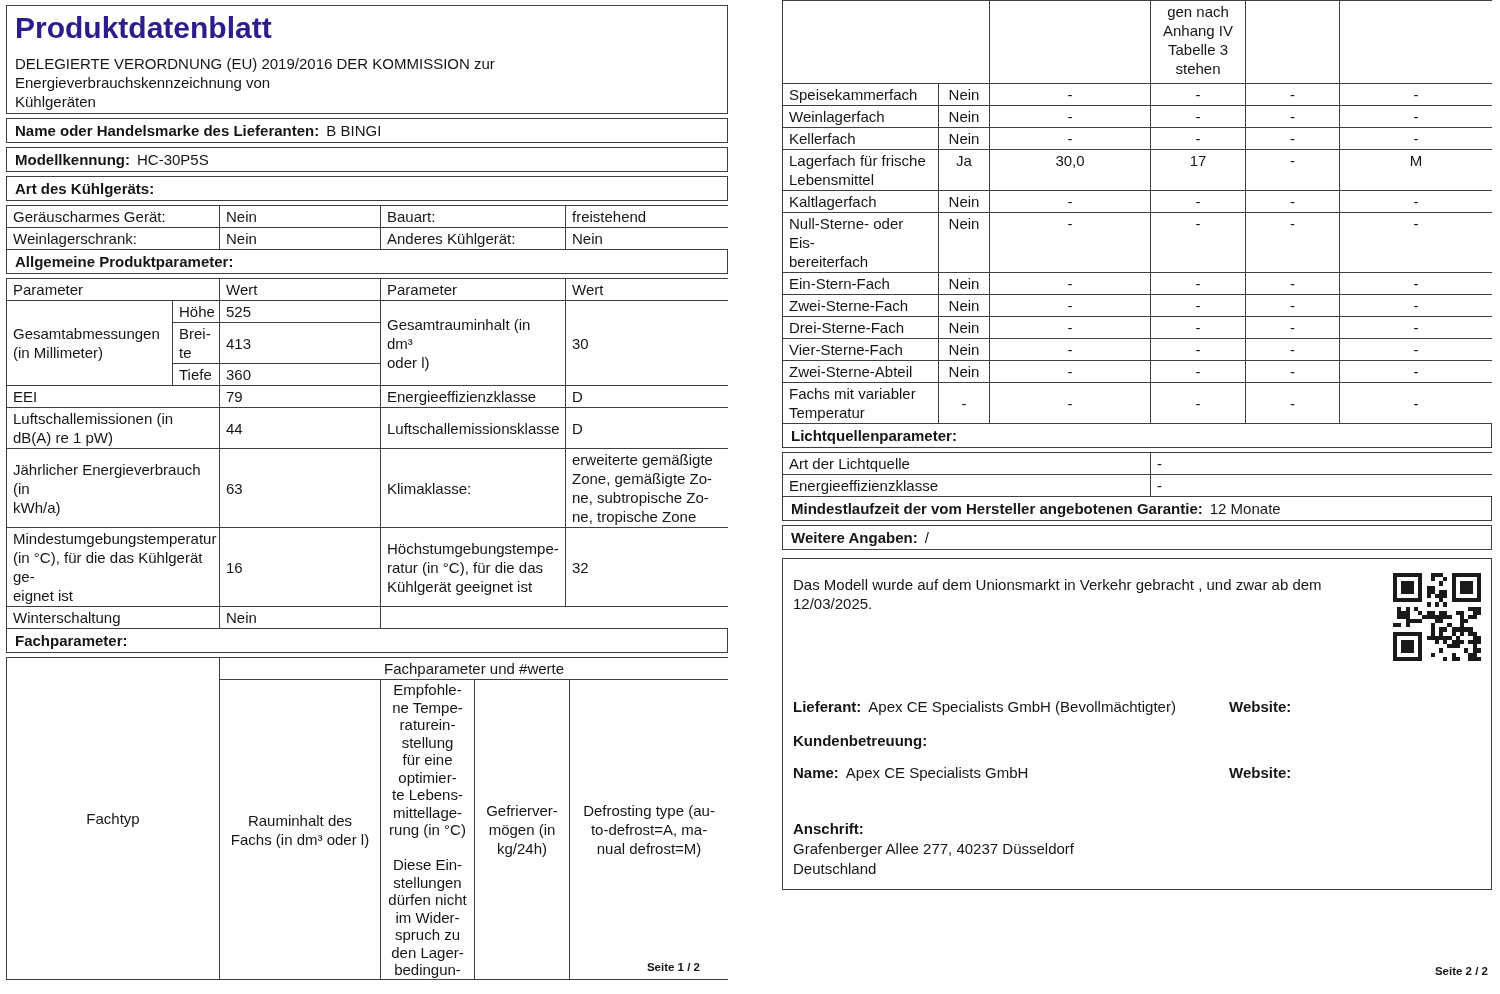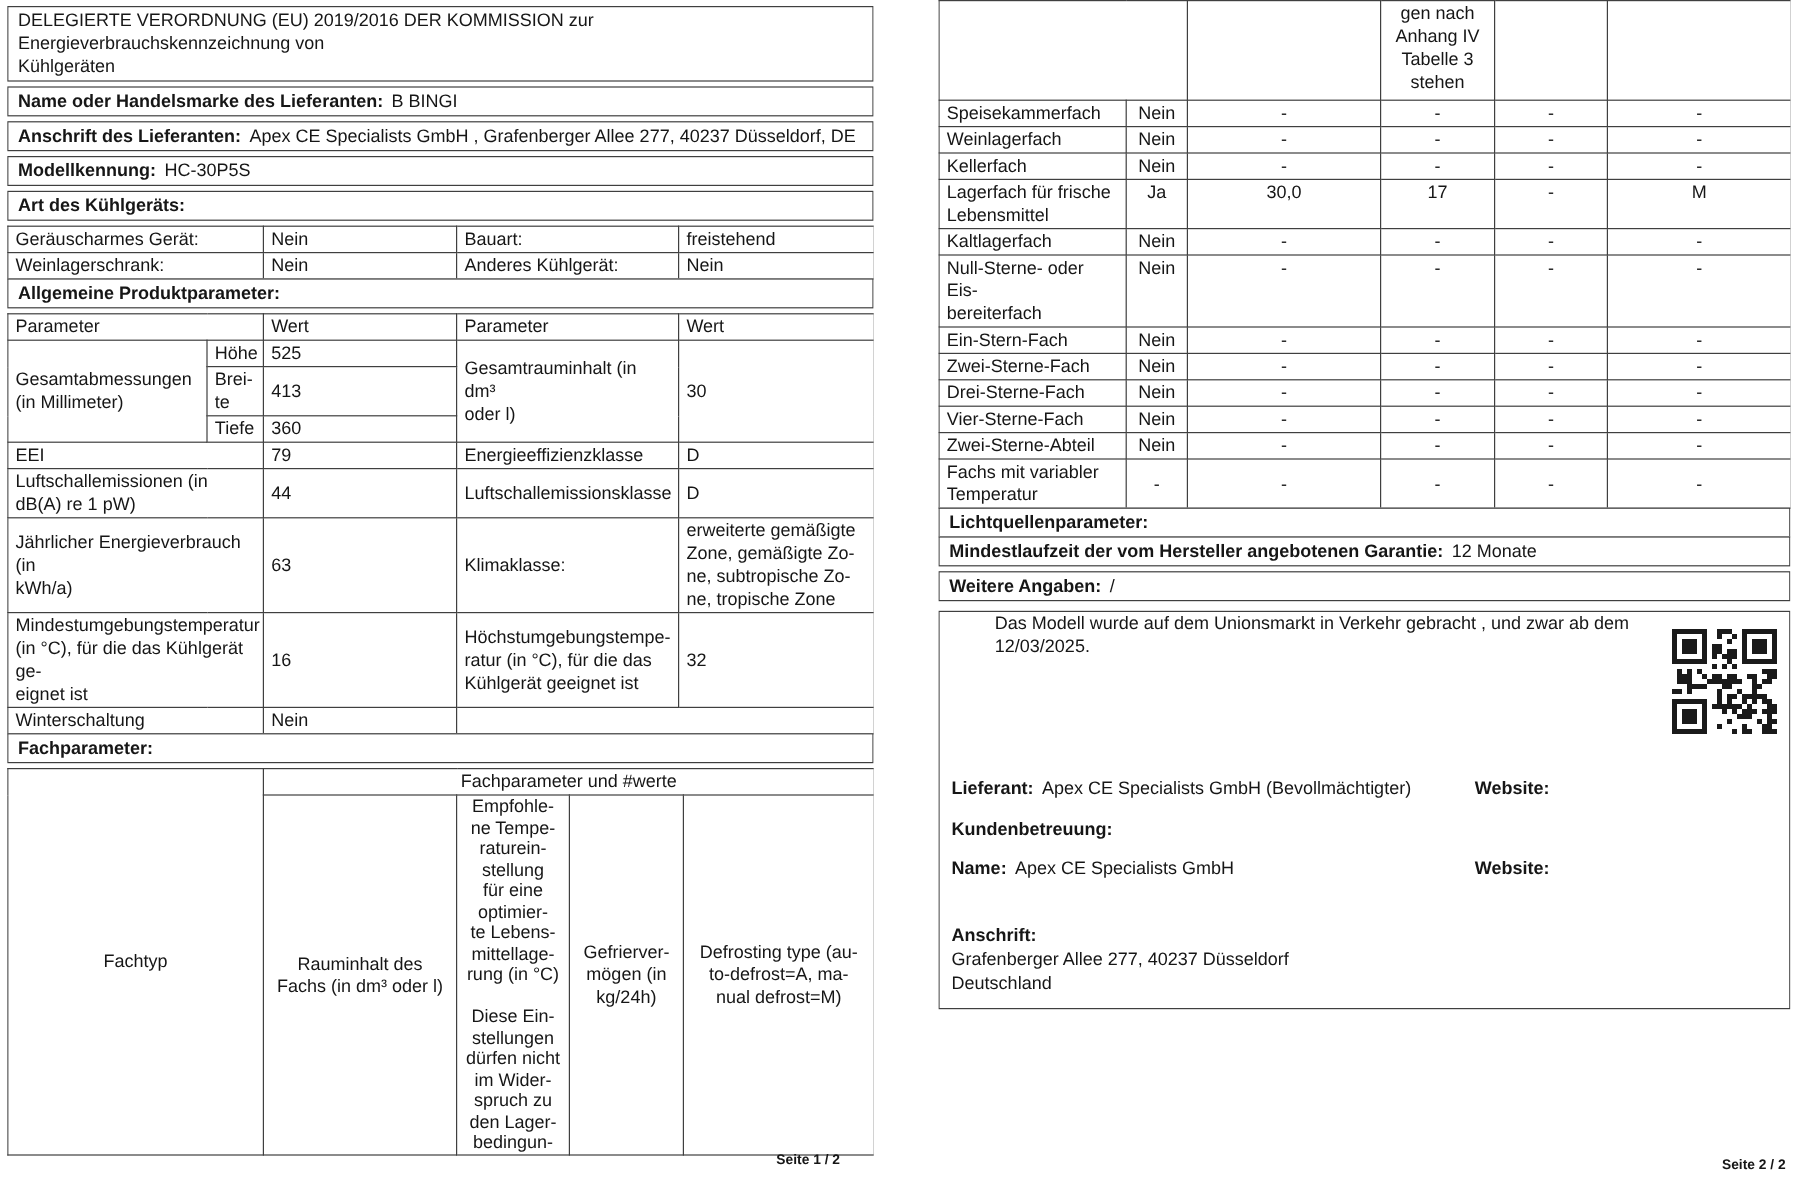--- a/index.html
+++ b/index.html
@@ -32,31 +32,29 @@
   .rlabel{position:absolute;left:436px;}
   .qr{position:absolute;top:14px;right:10px;width:88px;height:88px;}
   .hdr82 td{height:80px;}
 </style>
 </head>
 <body>
 
 <div class="page" id="page1">
 
   <div class="sec">
+    <h1>Produktdatenblatt</h1>
     <div class="pre">DELEGIERTE VERORDNUNG (EU) 2019/2016 DER KOMMISSION zur Energieverbrauchskennzeichnung von
 Kühlgeräten</div>
   </div>
 
   <div class="sec">
     <span class="b">Name oder Handelsmarke des Lieferanten:</span><span class="val">B BINGI</span>
   </div>
 
-  <div class="sec">
-    <span class="b">Anschrift des Lieferanten:</span><span class="val">Apex CE Specialists GmbH , Grafenberger Allee 277, 40237 Düsseldorf, DE</span>
-  </div>
 
   <div class="sec">
     <span class="b">Modellkennung:</span><span class="val">HC-30P5S</span>
   </div>
 
   <div class="sec">
     <span class="b">Art des Kühlgeräts:</span>
   </div>
 
   <table>
@@ -331,32 +329,48 @@
       <td class="c">-</td>
       <td class="c">-</td>
     </tr>
   </tbody>
     </table>
 
   <div class="sec attach">
     <span class="b">Lichtquellenparameter:</span>
   </div>
 
+  <table>
+    <colgroup>
+        <col style="width:368px">
+        <col style="width:342px">
+      </colgroup>
+    <tbody>
+        <tr>
+      <td>Art der Lichtquelle</td>
+      <td>-</td>
+    </tr>
+    <tr>
+      <td>Energieeffizienzklasse</td>
+      <td>-</td>
+    </tr>
+  </tbody>
+    </table>
 
   <div class="sec attach">
     <span class="b">Mindestlaufzeit der vom Hersteller angebotenen Garantie:</span><span class="val">12 Monate</span>
   </div>
 
   <div class="sec">
     <span class="b">Weitere Angaben:</span><span class="val">/</span>
   </div>
 
 
   <div class="bigbox">
-    <div class="abs" style="top:0;right:110px;margin-left:36px;">Das Modell wurde auf dem Unionsmarkt in Verkehr gebracht , und zwar ab dem 12/03/2025.</div>
+    <div class="abs" style="top:16px;right:110px;">Das Modell wurde auf dem Unionsmarkt in Verkehr gebracht , und zwar ab dem 12/03/2025.</div>
     <svg class="qr" viewBox="0 0 84 84" shape-rendering="crispEdges">
         <rect x="0" y="0" width="84" height="84" fill="#ffffff"></rect>
         <rect x="36" y="0" width="4" height="4" fill="#1a1a1a"></rect>
         <rect x="40" y="0" width="4" height="4" fill="#1a1a1a"></rect>
         <rect x="44" y="0" width="4" height="4" fill="#1a1a1a"></rect>
         <rect x="36" y="4" width="4" height="4" fill="#1a1a1a"></rect>
         <rect x="48" y="4" width="4" height="4" fill="#1a1a1a"></rect>
         <rect x="44" y="8" width="4" height="4" fill="#1a1a1a"></rect>
         <rect x="32" y="12" width="4" height="4" fill="#1a1a1a"></rect>
         <rect x="36" y="12" width="4" height="4" fill="#1a1a1a"></rect>

